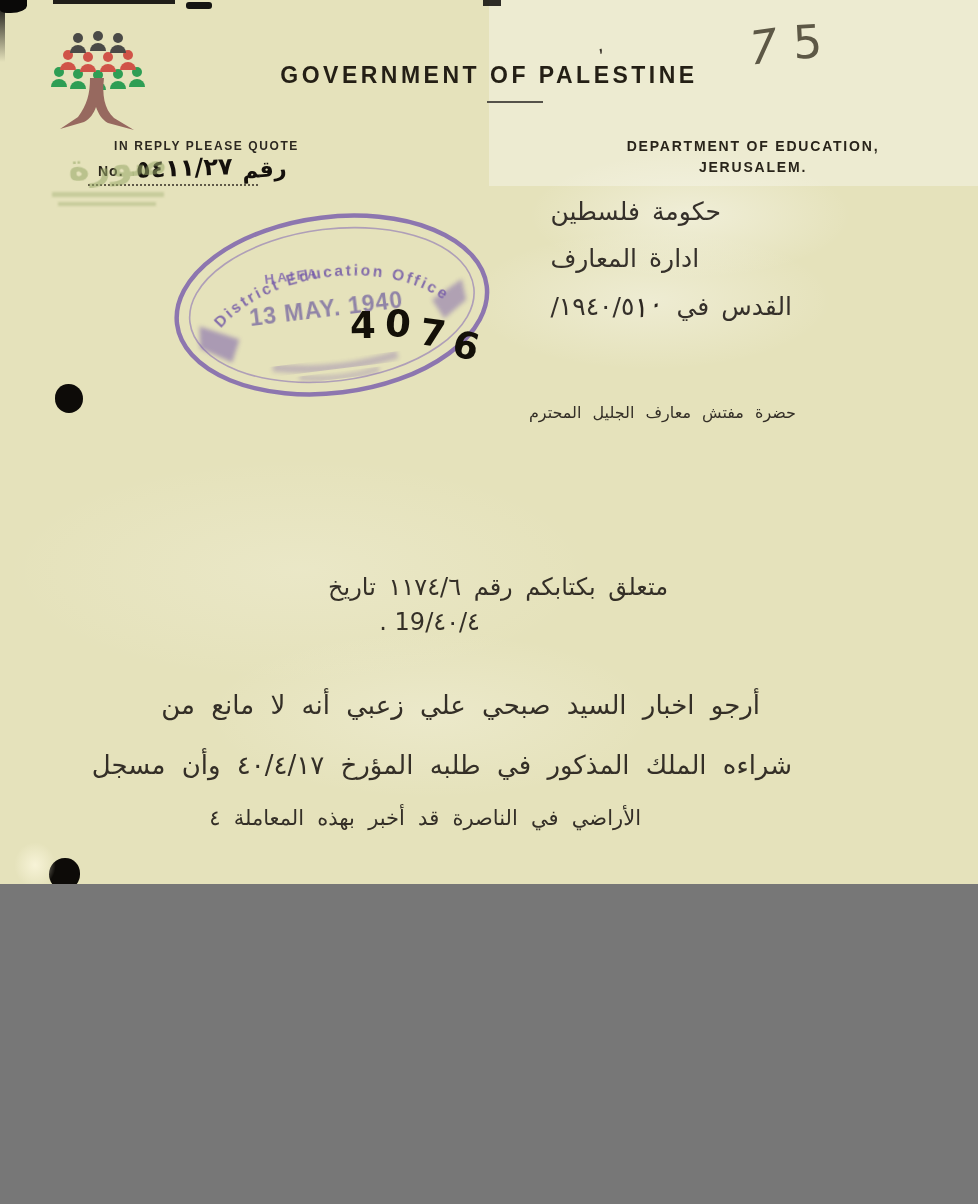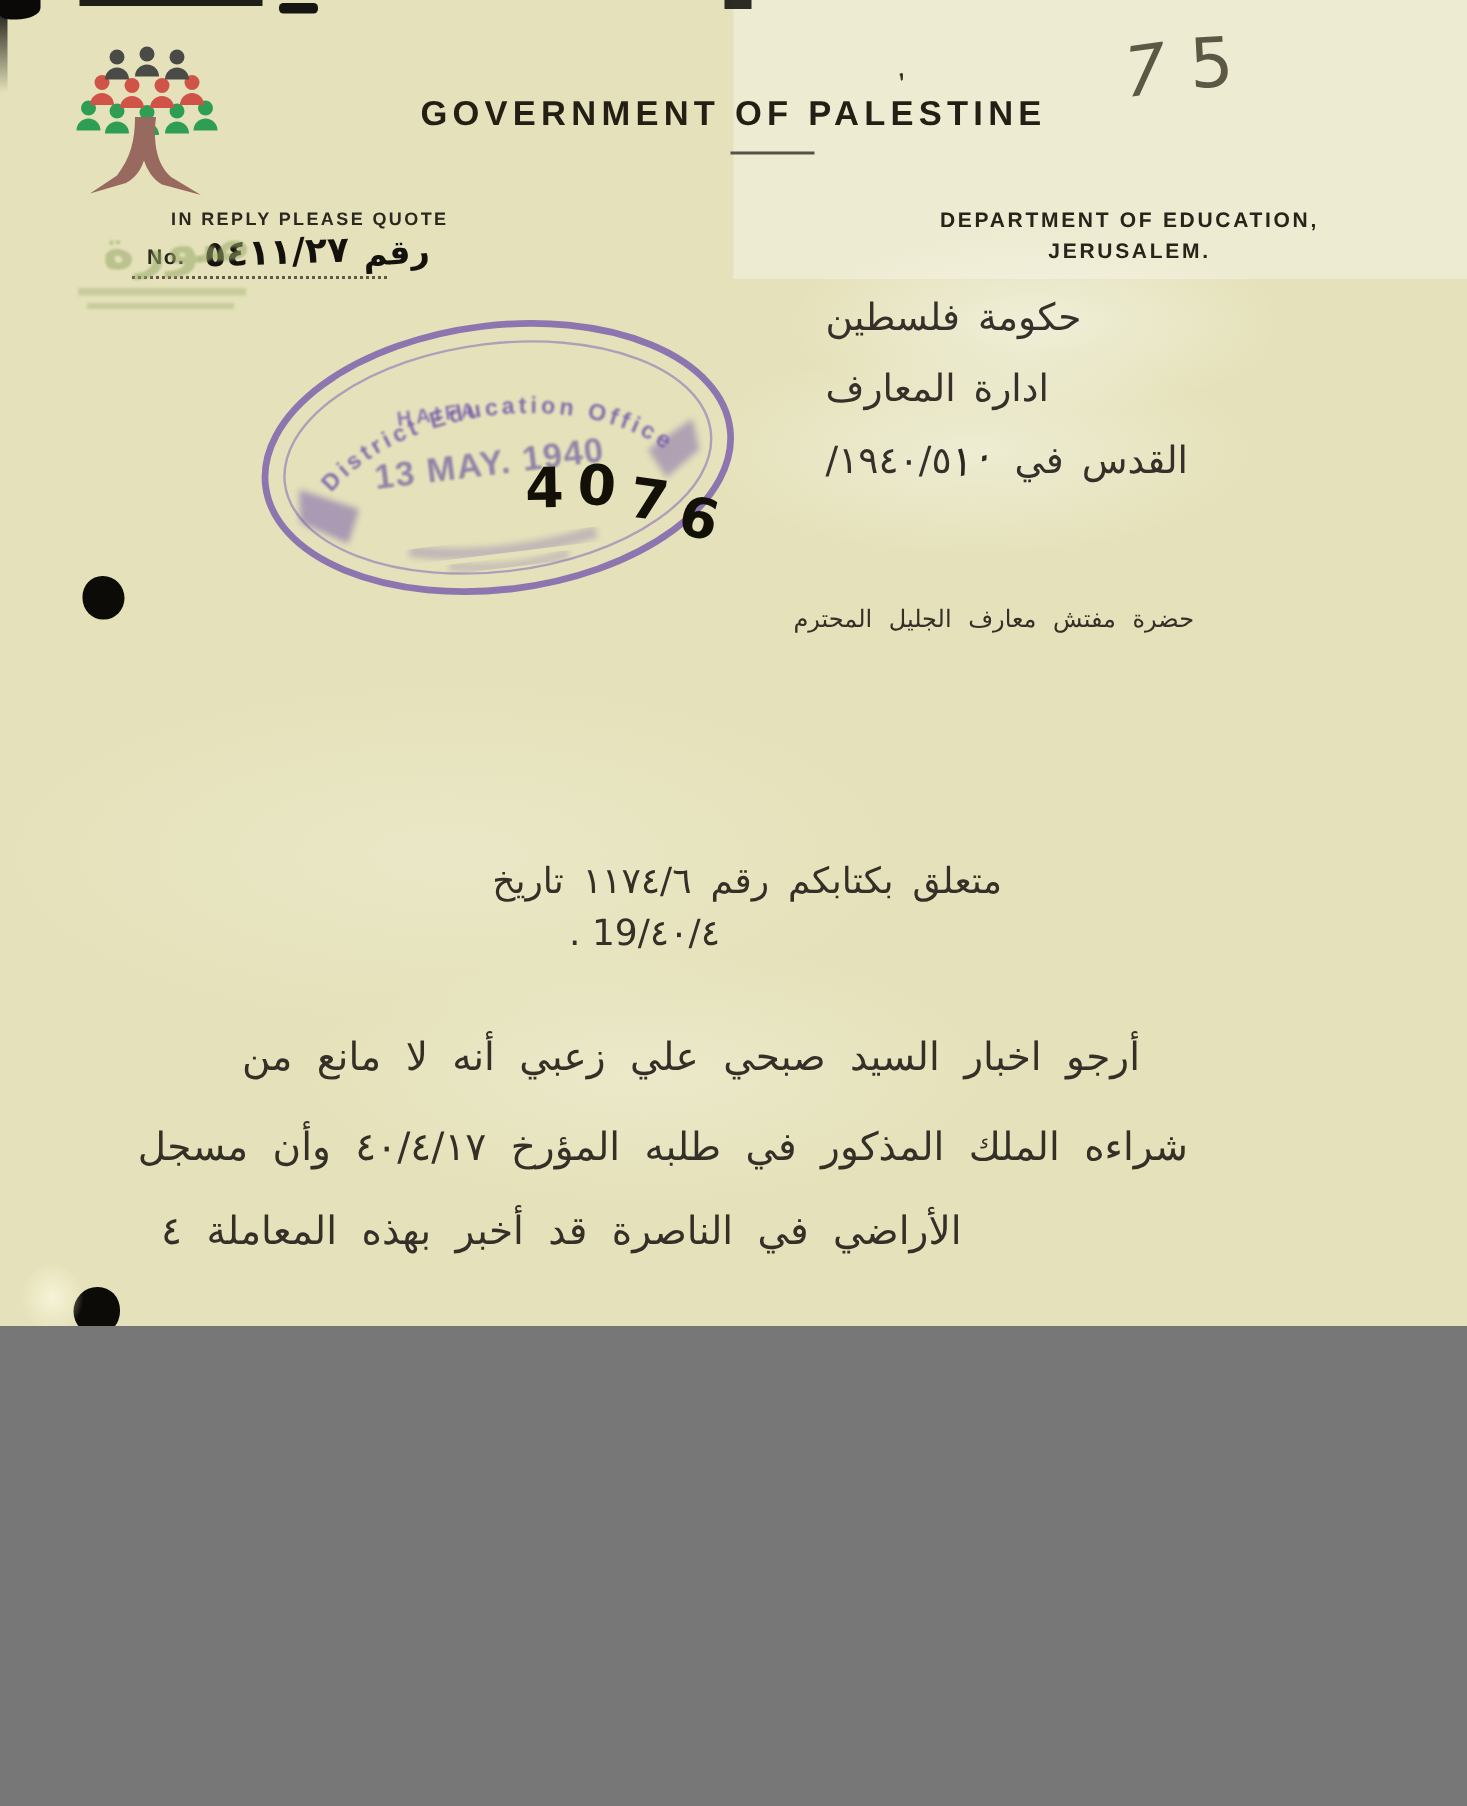--- a/index.html
+++ b/index.html
@@ -72,21 +72,21 @@
   .bleach{left:14px;top:842px;width:42px;height:46px;border-radius:50%;
     background:radial-gradient(rgba(250,246,220,.85), rgba(250,246,220,0) 70%);}
   
   .arline{direction:rtl;white-space:nowrap;color:#342f27;}
   .salutation{right:182px;top:403px;font-size:16px;word-spacing:6px;}
   .subj1{right:352px;top:506px;font-size:24px;word-spacing:5px;}
   .subj2{right:310px;top:560px;font-size:24px;word-spacing:5px;margin-top:13px;}
   .subj3{right:498px;top:608px;font-size:24px;}
   .body1{right:218px;top:690px;font-size:26px;word-spacing:8px;}
   .body2{right:186px;top:750px;font-size:26px;word-spacing:8px;}
-  .body3{right:337px;top:806px;font-size:26px;word-spacing:8px;}
+  .body3{right:337px;top:806px;font-size:21px;word-spacing:8px;font-family:Liberation Serif, serif;}
   
   .sigtitle{left:76px;top:918px;direction:rtl;font-size:26px;color:#2f2920;
     transform:rotate(-5deg);white-space:nowrap;word-spacing:4px;}
   .sig{left:58px;top:948px;}
   .initials{left:728px;top:1060px;direction:rtl;font-size:25px;color:#3a3126;
     font-weight:bold;transform:rotate(-8deg);}
 </style>
 </head>
 <body>
 

